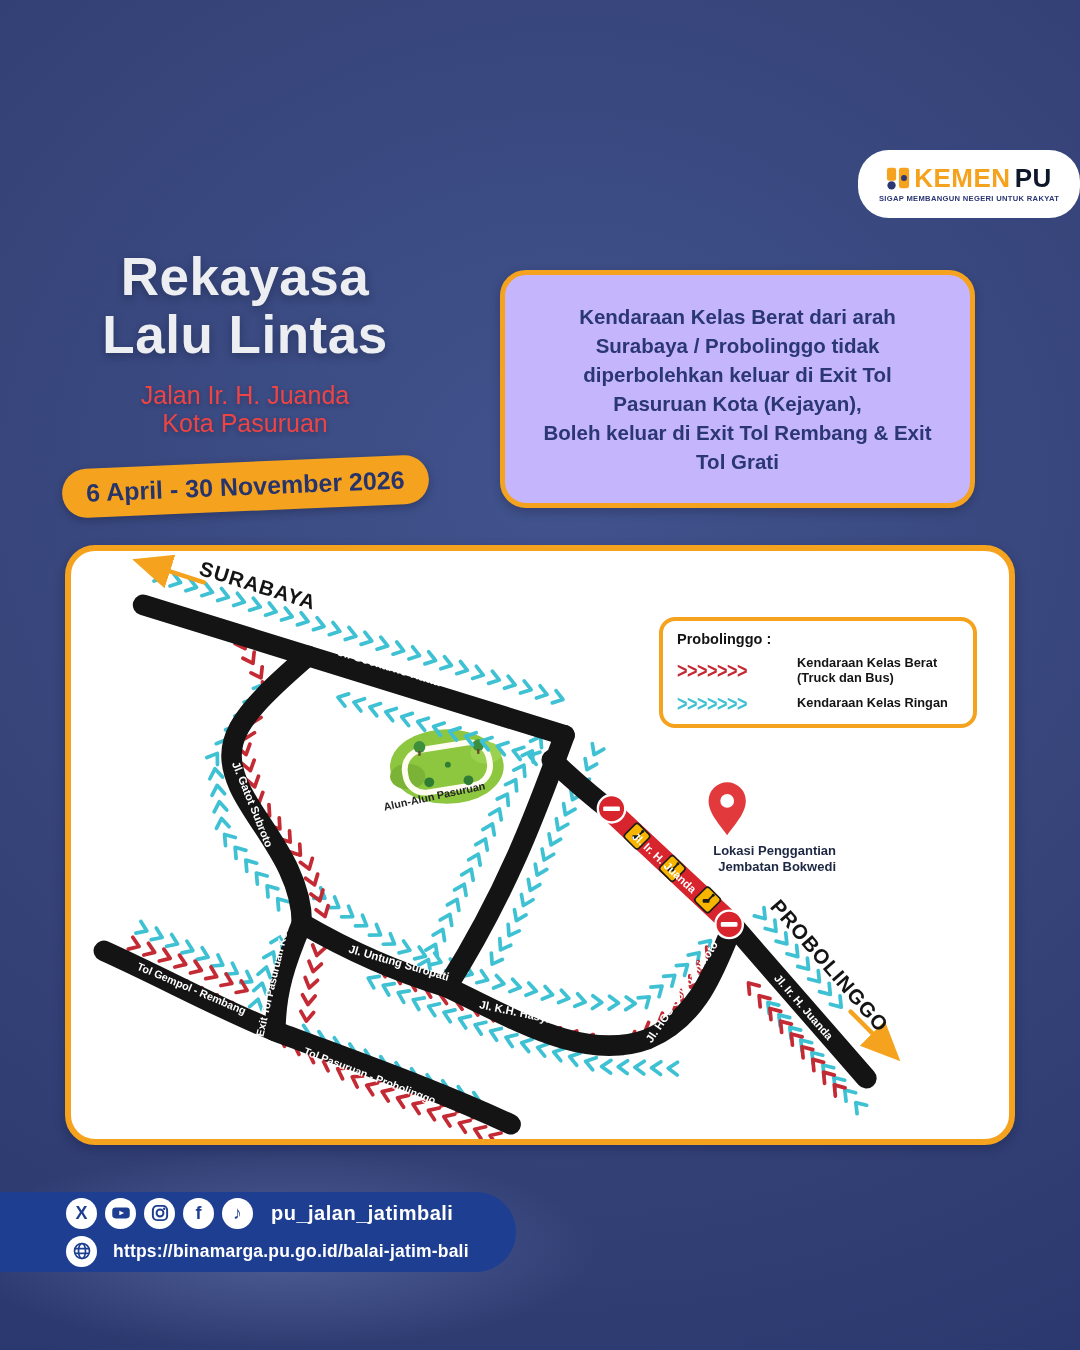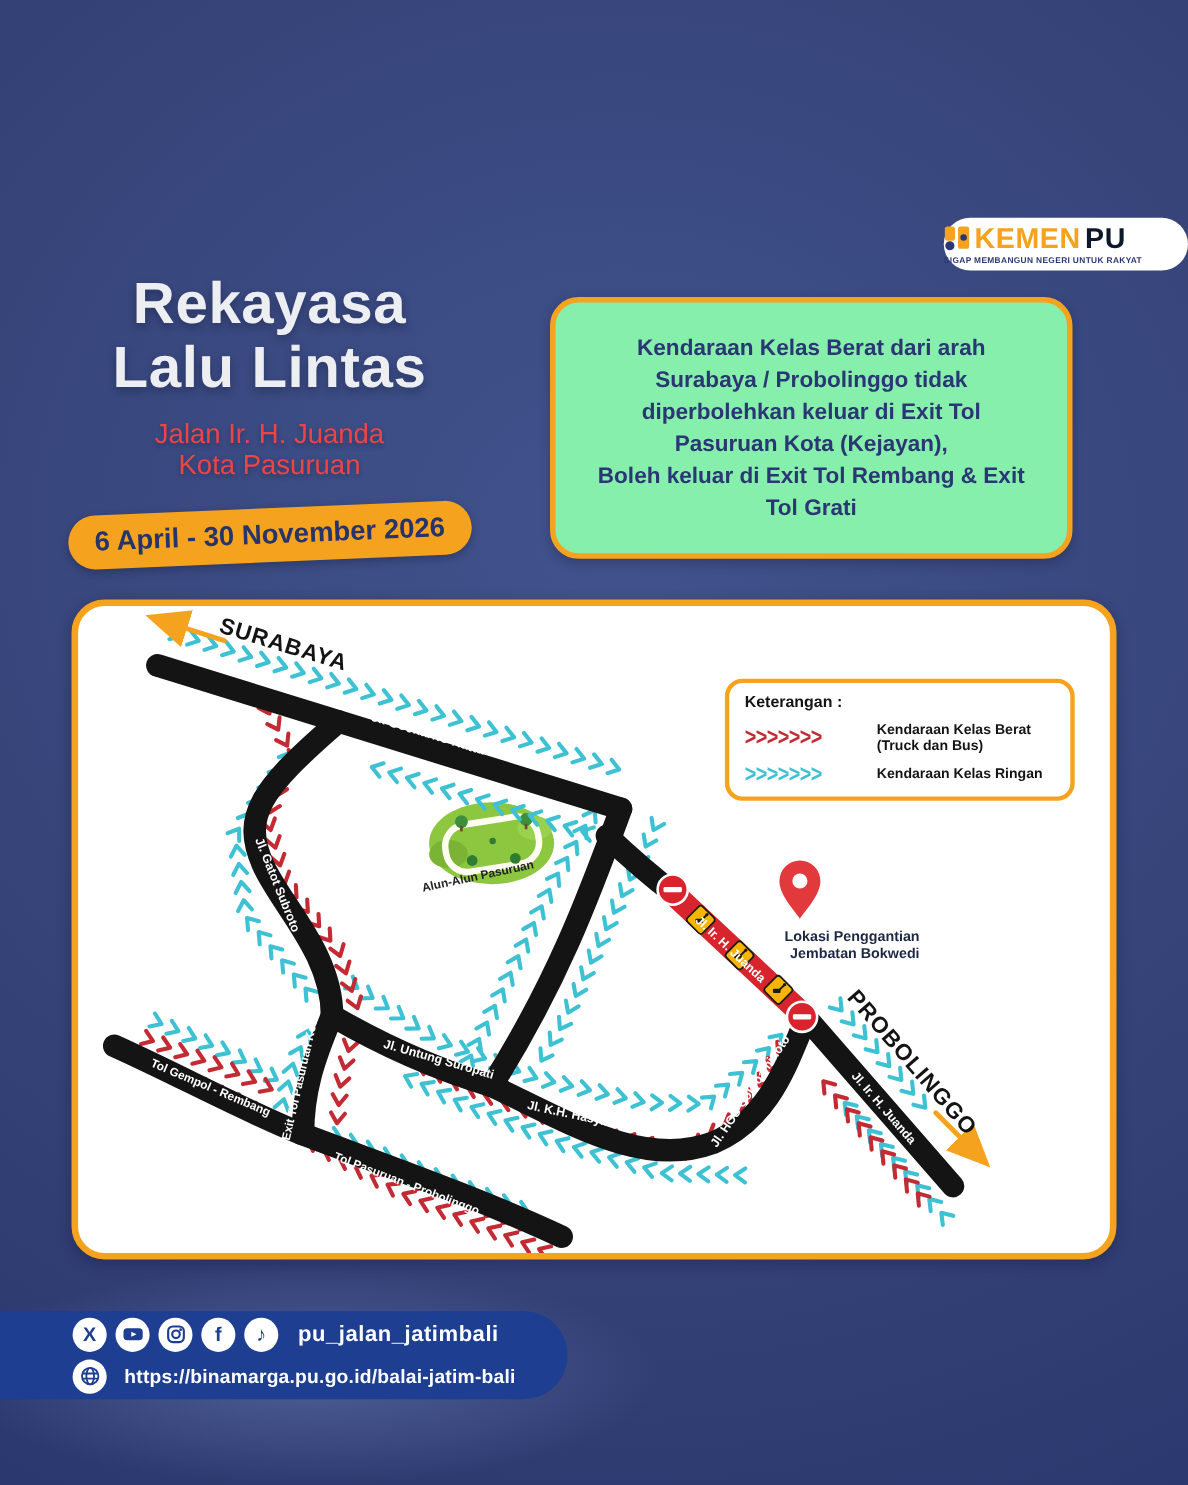--- a/index.html
+++ b/index.html
@@ -3,37 +3,37 @@
 <meta charset="utf-8">
 <style>
   html,body{margin:0;padding:0;}
   body{
     width:1080px;height:1350px;position:relative;overflow:hidden;
     font-family:"Liberation Sans",sans-serif;
     background:radial-gradient(120% 85% at 52% 36%, #41538d 0%, #36447a 48%, #27346b 100%);
   }
   .abs{position:absolute;}
   
-  .logo-pill{left:858px;top:150px;width:222px;height:48px;background:#fff;
-    border-radius:31px;display:flex;flex-direction:column;justify-content:center;margin-top:48px;}
+  .logo-pill{left:858px;top:150px;width:222px;height:68px;background:#fff;
+    border-radius:31px;display:flex;flex-direction:column;align-items:center;justify-content:center;}
   .logo-row{display:flex;align-items:center;gap:4px;line-height:1;}
   .logo-kemen{font-size:26px;font-weight:900;color:#F5A31E;letter-spacing:.5px;}
   .logo-pu{font-size:26px;font-weight:900;color:#0f172a;letter-spacing:.5px;}
   .logo-tag{font-size:7.6px;font-weight:700;color:#2B3674;letter-spacing:.32px;margin-top:3px;}
   
   .title-block{left:45px;top:248px;width:400px;text-align:center;}
   .title{font-size:53px;font-weight:800;color:#ECEEF2;line-height:1.1;white-space:pre-line;
     text-shadow:0 3px 8px rgba(10,16,40,.35);letter-spacing:.5px;}
   .subtitle{font-size:25px;font-weight:400;color:#ef4444;line-height:1.15;white-space:pre-line;
     margin-top:16px;text-shadow:0 2px 5px rgba(10,16,40,.3);}
   .date-badge{display:inline-block;margin-top:24px;background:#F5A31E;color:#27346B;
     font-size:25px;font-weight:800;padding:10px 24px;border-radius:26px;transform:rotate(-2.4deg);
     box-shadow:0 3px 8px rgba(10,16,40,.3);white-space:nowrap;}
   
-  .notice{left:500px;top:270px;width:475px;height:238px;background:#86efac;border:5px solid #F5A31E;
+  .notice{left:500px;top:270px;width:475px;height:238px;background:#c4b5fd;border:5px solid #F5A31E;
     border-radius:26px;box-sizing:border-box;display:flex;align-items:center;justify-content:center;
     box-shadow:0 4px 10px rgba(10,16,40,.25);}
   .notice-text{font-size:20.5px;font-weight:700;color:#2B3674;line-height:1.42;text-align:center;
     white-space:pre-line;padding:0 14px;}
   
   .map{left:65px;top:545px;width:950px;height:600px;background:#fff;border:6px solid #F5A31E;
     border-radius:30px;box-sizing:border-box;overflow:hidden;box-shadow:0 4px 12px rgba(10,16,40,.28);}
   .map svg.layer{position:absolute;left:0;top:0;width:938px;height:588px;}
   .road-label{fill:#fff;font-weight:700;font-size:12px;}
   .city-label{fill:#141414;font-weight:900;font-size:21px;letter-spacing:1px;}
@@ -472,21 +472,21 @@
       <text class="road-label" x="330" y="424" transform="rotate(16 330 424)" style="font-size:11.5px">Jl. Untung Suropati</text>
       <text class="road-label" x="472" y="479" transform="rotate(12 472 479)" style="font-size:11.5px">Jl. K.H. Hasyim Ashari</text>
       <text class="road-label" x="623" y="452" transform="rotate(-56 623 452)" style="font-size:11.5px">Jl. HOS Cokroaminoto</text>
       <text class="road-label" x="206" y="438" transform="rotate(-77 206 438)" style="font-size:11px">Exit Tol Pasuruan Kota</text>
       <text class="road-label" x="118" y="450" transform="rotate(23 118 450)" style="font-size:11px">Tol Gempol - Rembang</text>
       <text class="road-label" x="300" y="539" transform="rotate(21 300 539)" style="font-size:11px">Tol Pasuruan - Probolinggo</text>
     </g>
   </svg>
 
   <div class="abs legend">
-    <div class="legend-title">Keterangan :</div>
+    <div class="legend-title">Probolinggo :</div>
     <div class="legend-row">
       <span class="legend-chev chev-red">&gt;&gt;&gt;&gt;&gt;&gt;&gt;</span>
       <span class="legend-label">Kendaraan Kelas Berat
 (Truck dan Bus)</span>
     </div>
     <div class="legend-row">
       <span class="legend-chev chev-cyan">&gt;&gt;&gt;&gt;&gt;&gt;&gt;</span>
       <span class="legend-label">Kendaraan Kelas Ringan</span>
     </div>
   </div>

